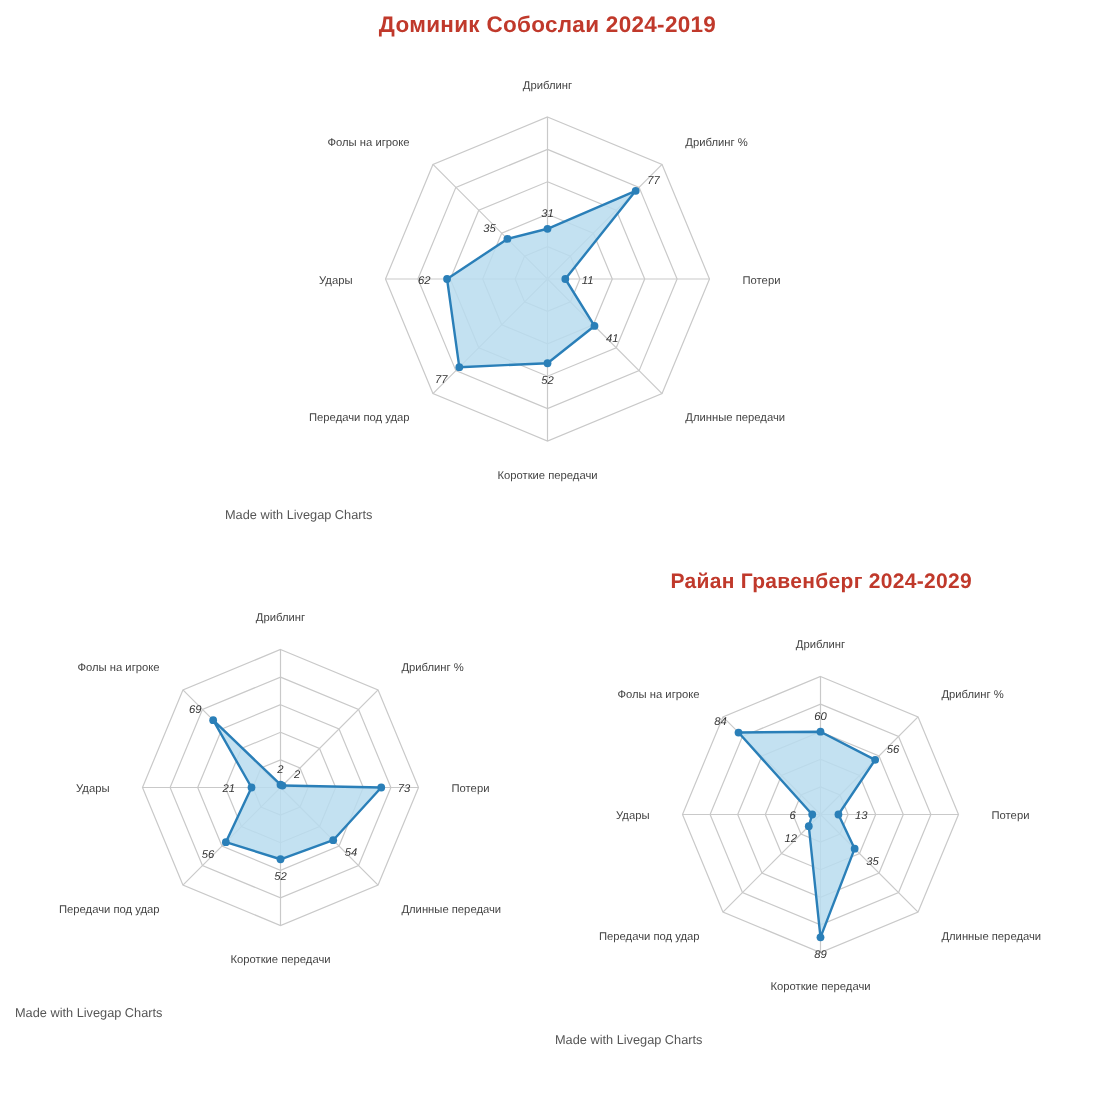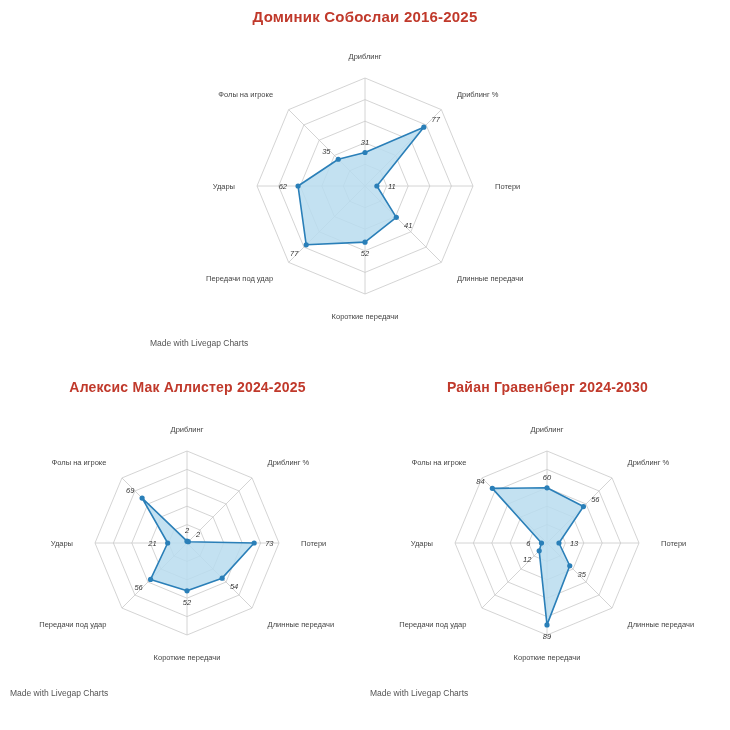--- a/index.html
+++ b/index.html
@@ -62,21 +62,21 @@
   .credit {
     font-size: 8.5px;
     color: #555555;
     margin-top: 2px;
   }
 </style>
 </head>
 <body>
 
 <div class="chart-block" id="chart-main">
-  <div class="chart-title">Доминик Собослаи 2016-2025</div>
+  <div class="chart-title">Доминик Собослаи 2024-2019</div>
   <div class="chart-svg-wrap">
     <svg id="svg-main" width="430" height="310" viewBox="0 0 430 310">
         <polygon points="215.00,138.40 230.27,144.73 236.60,160.00 230.27,175.27 215.00,181.60 199.73,175.27 193.40,160.00 199.73,144.73" class="grid-line"></polygon>
         <polygon points="215.00,116.80 245.55,129.45 258.20,160.00 245.55,190.55 215.00,203.20 184.45,190.55 171.80,160.00 184.45,129.45" class="grid-line"></polygon>
         <polygon points="215.00,95.20 260.82,114.18 279.80,160.00 260.82,205.82 215.00,224.80 169.18,205.82 150.20,160.00 169.18,114.18" class="grid-line"></polygon>
         <polygon points="215.00,73.60 276.09,98.91 301.40,160.00 276.09,221.09 215.00,246.40 153.91,221.09 128.60,160.00 153.91,98.91" class="grid-line"></polygon>
         <polygon points="215.00,52.00 291.37,83.63 323.00,160.00 291.37,236.37 215.00,268.00 138.63,236.37 107.00,160.00 138.63,83.63" class="grid-line"></polygon>
         <line x1="215" y1="160" x2="215.00" y2="52.00" class="spoke"></line>
         <line x1="215" y1="160" x2="291.37" y2="83.63" class="spoke"></line>
         <line x1="215" y1="160" x2="323.00" y2="160.00" class="spoke"></line>
@@ -109,21 +109,20 @@
         <text x="215.00" y="293.00" class="axis-label" text-anchor="middle">Короткие передачи</text>
         <text x="123.08" y="254.92" class="axis-label" text-anchor="end">Передачи под удар</text>
         <text x="85.00" y="163.00" class="axis-label" text-anchor="end">Удары</text>
         <text x="123.08" y="71.08" class="axis-label" text-anchor="end">Фолы на игроке</text>
       </svg>
   </div>
   <div class="credit">Made with Livegap Charts</div>
 </div>
 
 <div class="chart-block" id="chart-left">
-  <div class="chart-title">Алексис Мак Аллистер 2024-2025</div>
   <div class="chart-svg-wrap">
     <svg id="svg-left" width="355" height="290" viewBox="0 0 355 290">
         <polygon points="177.00,128.60 190.01,133.99 195.40,147.00 190.01,160.01 177.00,165.40 163.99,160.01 158.60,147.00 163.99,133.99" class="grid-line"></polygon>
         <polygon points="177.00,110.20 203.02,120.98 213.80,147.00 203.02,173.02 177.00,183.80 150.98,173.02 140.20,147.00 150.98,120.98" class="grid-line"></polygon>
         <polygon points="177.00,91.80 216.03,107.97 232.20,147.00 216.03,186.03 177.00,202.20 137.97,186.03 121.80,147.00 137.97,107.97" class="grid-line"></polygon>
         <polygon points="177.00,73.40 229.04,94.96 250.60,147.00 229.04,199.04 177.00,220.60 124.96,199.04 103.40,147.00 124.96,94.96" class="grid-line"></polygon>
         <polygon points="177.00,55.00 242.05,81.95 269.00,147.00 242.05,212.05 177.00,239.00 111.95,212.05 85.00,147.00 111.95,81.95" class="grid-line"></polygon>
         <line x1="177" y1="147" x2="177.00" y2="55.00" class="spoke"></line>
         <line x1="177" y1="147" x2="242.05" y2="81.95" class="spoke"></line>
         <line x1="177" y1="147" x2="269.00" y2="147.00" class="spoke"></line>
@@ -156,21 +155,21 @@
         <text x="177.00" y="264.00" class="axis-label" text-anchor="middle">Короткие передачи</text>
         <text x="96.39" y="230.61" class="axis-label" text-anchor="end">Передачи под удар</text>
         <text x="63.00" y="150.00" class="axis-label" text-anchor="end">Удары</text>
         <text x="96.39" y="69.39" class="axis-label" text-anchor="end">Фолы на игроке</text>
       </svg>
   </div>
   <div class="credit">Made with Livegap Charts</div>
 </div>
 
 <div class="chart-block" id="chart-right">
-  <div class="chart-title">Райан Гравенберг 2024-2030</div>
+  <div class="chart-title">Райан Гравенберг 2024-2029</div>
   <div class="chart-svg-wrap">
     <svg id="svg-right" width="355" height="290" viewBox="0 0 355 290">
         <polygon points="177.00,128.60 190.01,133.99 195.40,147.00 190.01,160.01 177.00,165.40 163.99,160.01 158.60,147.00 163.99,133.99" class="grid-line"></polygon>
         <polygon points="177.00,110.20 203.02,120.98 213.80,147.00 203.02,173.02 177.00,183.80 150.98,173.02 140.20,147.00 150.98,120.98" class="grid-line"></polygon>
         <polygon points="177.00,91.80 216.03,107.97 232.20,147.00 216.03,186.03 177.00,202.20 137.97,186.03 121.80,147.00 137.97,107.97" class="grid-line"></polygon>
         <polygon points="177.00,73.40 229.04,94.96 250.60,147.00 229.04,199.04 177.00,220.60 124.96,199.04 103.40,147.00 124.96,94.96" class="grid-line"></polygon>
         <polygon points="177.00,55.00 242.05,81.95 269.00,147.00 242.05,212.05 177.00,239.00 111.95,212.05 85.00,147.00 111.95,81.95" class="grid-line"></polygon>
         <line x1="177" y1="147" x2="177.00" y2="55.00" class="spoke"></line>
         <line x1="177" y1="147" x2="242.05" y2="81.95" class="spoke"></line>
         <line x1="177" y1="147" x2="269.00" y2="147.00" class="spoke"></line>

